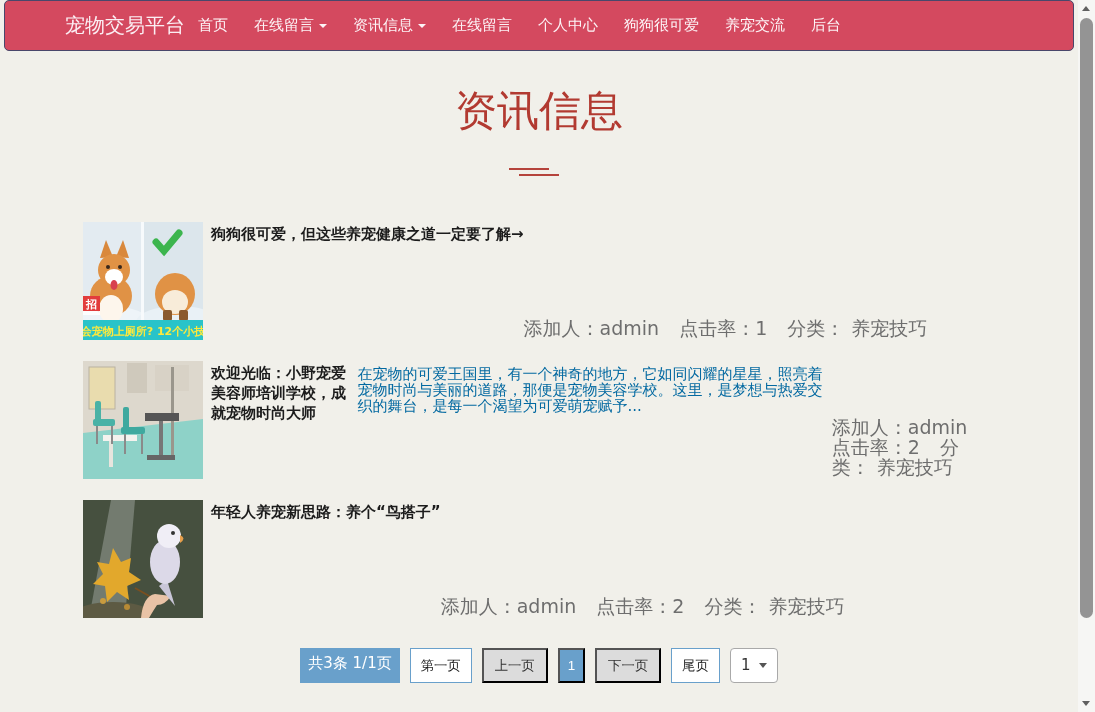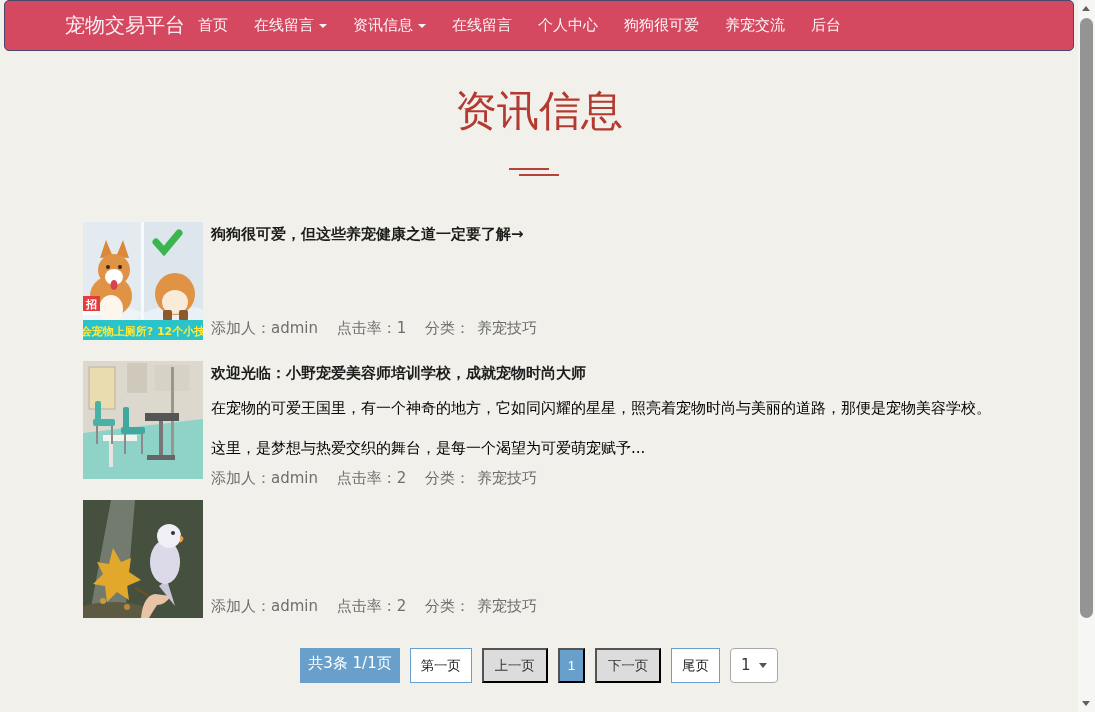--- a/index.html
+++ b/index.html
@@ -42,24 +42,24 @@
   .divider { position:relative; width:60px; height:10px; margin:33px auto 0; }
   .divider .line { position:absolute; width:40px; height:2px; background:#b5433c; }
   .divider .line1 { left:0; top:0; }
   .divider .line2 { left:10px; top:6px; }
 
   
   .news-list { width:912px; margin:44px auto 0; }
   .news-item { display:flex; margin-bottom:21px; height:118px; }
   .item-img { width:120px; height:118px; flex:0 0 120px; cursor:pointer; overflow:hidden; }
   .item-img svg { display:block; width:120px; height:118px; }
-  .item-body { margin-left:8px; flex:1; display:flex; flex-direction:column; min-width:0; }
+  .item-body { margin-left:8px; flex:1; display:flex; flex-direction:row; min-width:0; }
   .item-title { font-size:15px; font-weight:700; color:#1c1c1c; line-height:20px; margin:2px 0 0; cursor:pointer; }
-  .item-summary { font-size:15px; color:#000000; line-height:40px; margin:5px 0 0; }
-  .item-meta { margin-top:auto; font-size:15px; color:#6e6e6e; line-height:20px; padding-bottom:2px; }
+  .item-summary { font-size:15px; color:#0369a1; line-height:16px; margin:5px 0 0; }
+  .item-meta { margin-top:auto; font-size:19px; color:#6e6e6e; line-height:20px; padding-bottom:2px; }
   .meta-group { margin-right:14px; }
   .meta-cat-val { margin-left:7px; }
 
   
   .pagination {
     margin-top:30px; display:flex; justify-content:center; gap:10px;
     font-size:15px; align-items:stretch;
   }
   .pg { line-height:19px; white-space:nowrap; }
   .pg-summary { background:#69a0cb; color:#fff; padding:6px 8px; }
@@ -198,20 +198,21 @@
           <line x1="52" y1="88" x2="68" y2="97" stroke="#7a4f20" stroke-width="2"></line>
           <path d="M58 118 Q60 96 72 94 L88 96 Q82 105 74 105 Q70 111 66 118 Z" fill="#e9c3a6"></path>
           <path d="M84 80 L92 106 L76 86 Z" fill="#c9c6d8"></path>
           <ellipse cx="82" cy="62" rx="15" ry="22" fill="#dcd9e8"></ellipse>
           <circle cx="86" cy="36" r="12" fill="#f0eef6"></circle>
           <circle cx="90" cy="33" r="2" fill="#333333"></circle>
           <path d="M97 35 q7 3 0 8 Z" fill="#e8a04c"></path>
         </svg>
       </div>
       <div class="item-body">
+        <h3 class="item-title">年轻人养宠新思路：养个“鸟搭子”</h3>
         <div class="item-meta">
           <span class="meta-group"><span>添加人：</span><span>admin</span></span>
           <span class="meta-group"><span>点击率：</span><span>2</span></span>
           <span class="meta-group"><span>分类：</span><span class="meta-cat-val">养宠技巧</span></span>
         </div>
       </div>
     </article>
 
   </div>
 

